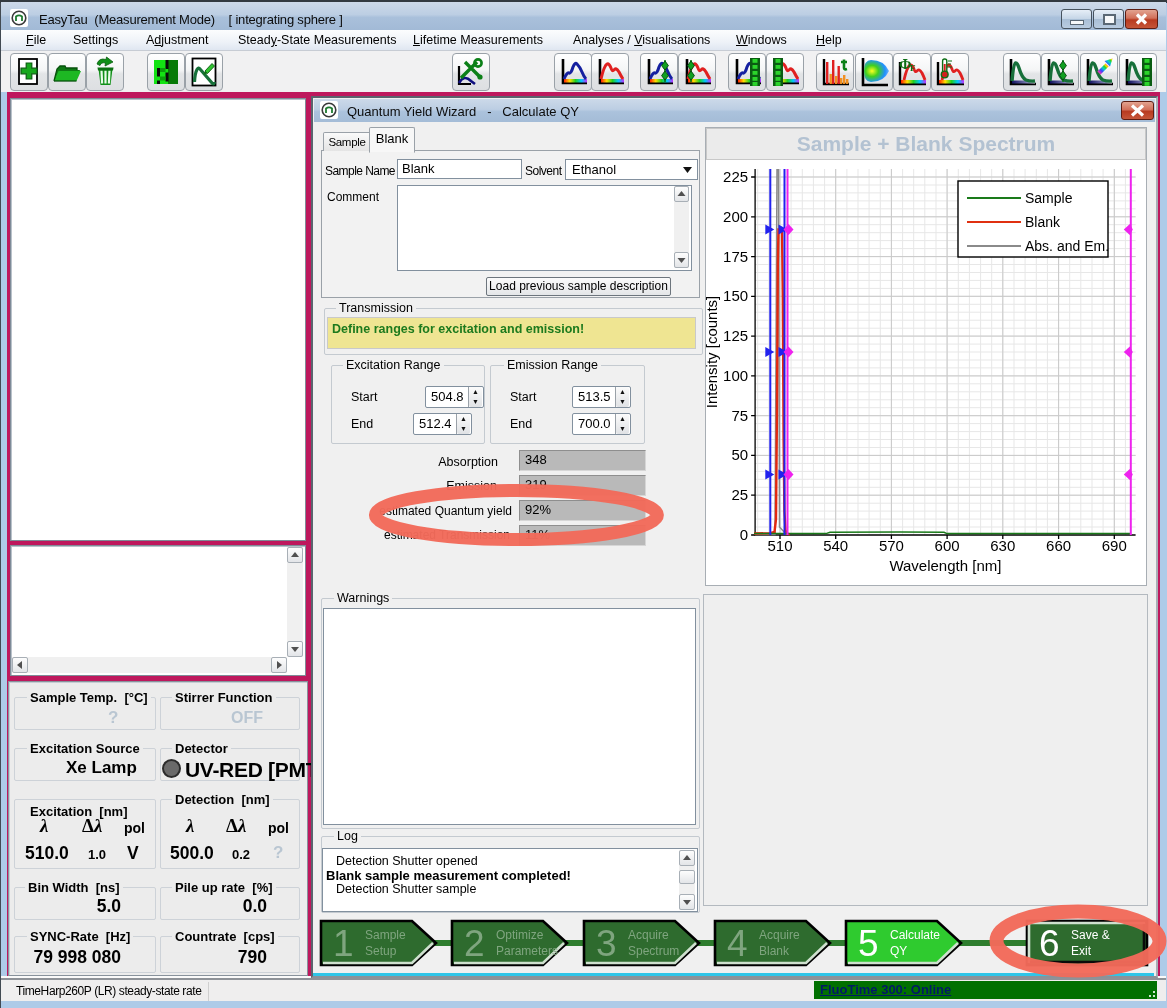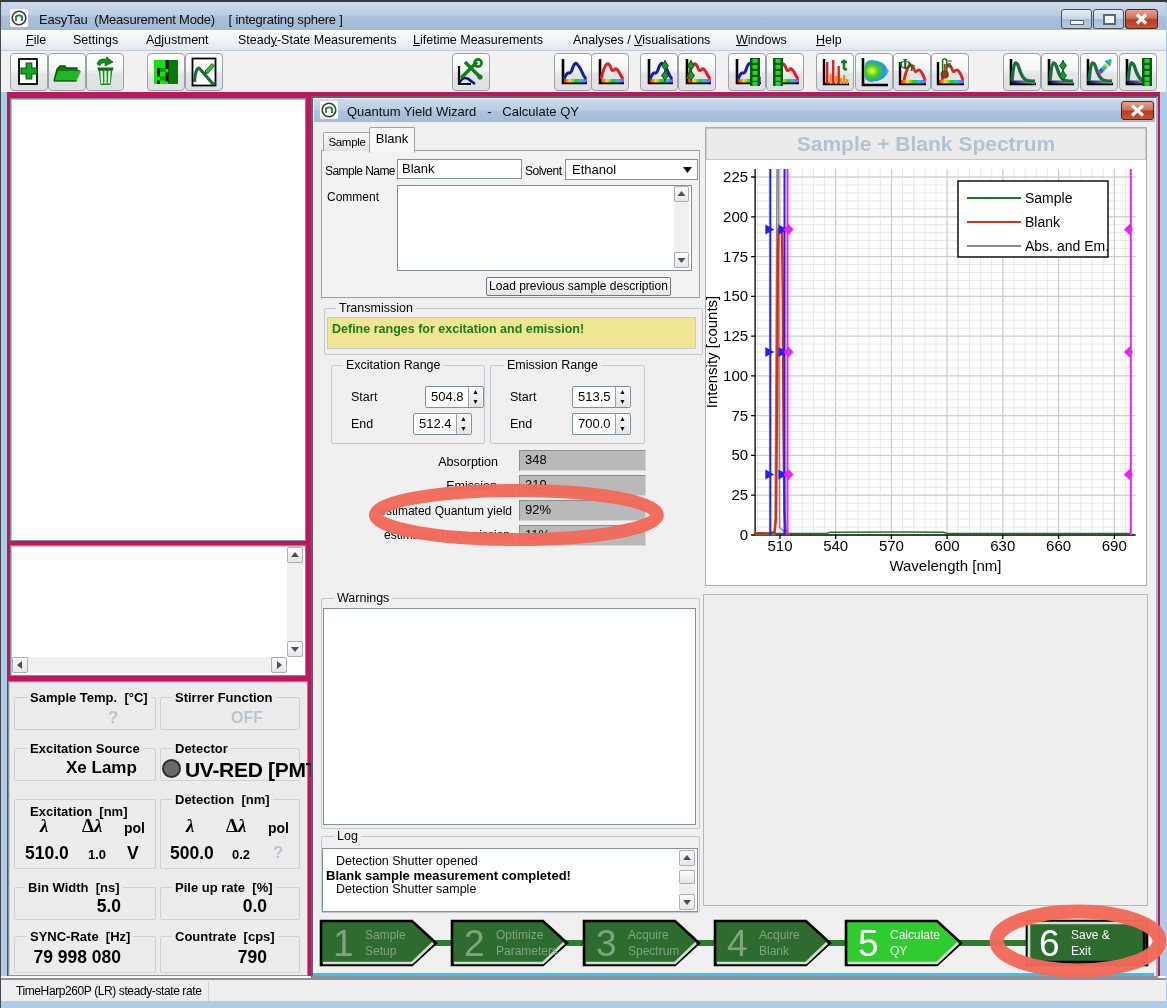--- a/index.html
+++ b/index.html
@@ -420,20 +420,30 @@
     <div class="grp" style="left:160px;top:936px;width:138px;height:35px;"></div>
     <div class="grplabel" style="left:172px;top:929px;">Countrate&nbsp; [cps]</div>
     <div class="abs" style="left:267px;top:947px;font-size:17.5px;font-weight:bold;transform:translateX(-100%);">790</div>
   </div>
 
   <div class="abs" style="left:1px;top:976px;width:1165px;height:1.5px;background:#fafafa;"></div>
   <div class="abs" style="left:1px;top:977.5px;width:1165px;height:2px;background:#8e9298;"></div>
   <div class="abs" style="left:1px;top:979.5px;width:1165px;height:21px;background:#efeeee;">
     <div class="abs" style="left:7px;top:2px;width:200px;height:19px;border-right:1px solid #cfcfcf;"></div>
     <div class="abs" style="left:15px;top:4px;font-size:12px;color:#000;letter-spacing:-0.4px;">TimeHarp260P (LR) steady-state rate</div>
+    <div class="abs" style="left:813px;top:1.5px;width:343px;height:18px;background:#007000;">
+      <div class="abs" style="left:6px;top:1px;font-size:13px;font-weight:bold;color:#001a66;text-decoration:underline;">FluoTime 300: Online</div>
+      <svg class="abs" style="right:1px;bottom:1px;" width="10" height="10">
+          <g fill="#cfe6cf">
+            <rect x="7" y="7" width="2" height="2"></rect>
+            <rect x="7" y="3" width="2" height="2"></rect>
+            <rect x="3" y="7" width="2" height="2"></rect>
+          </g>
+        </svg>
+    </div>
   </div>
 
   <div class="abs" style="left:311px;top:96px;width:843px;height:878px;background:#f0f0f0;border:2px solid #5a646e;border-right-color:#a8aeb6;border-bottom-color:#8a9299;"></div>
   <div class="abs" style="left:313px;top:973px;width:841px;height:3px;background:#2ec5e8;"></div>
 
   <div class="abs" style="left:314px;top:99px;width:841px;height:23px;background:linear-gradient(#ccd9e9 0%,#bccee3 45%,#abc2dc 55%,#a4bcd7 100%);"></div>
   <div class="abs" style="left:320px;top:101px;width:18px;height:18px;background:#fff;border-radius:2px;">
     <svg width="18" height="18">
         <circle cx="9" cy="9" r="6.8" fill="none" stroke="#3a3a3a" stroke-width="1.6"></circle>
         <path d="M6 12 L6 7.4 Q9 5.2 12 7.4 L12 12" fill="none" stroke="#1c7a2e" stroke-width="1.8"></path>

